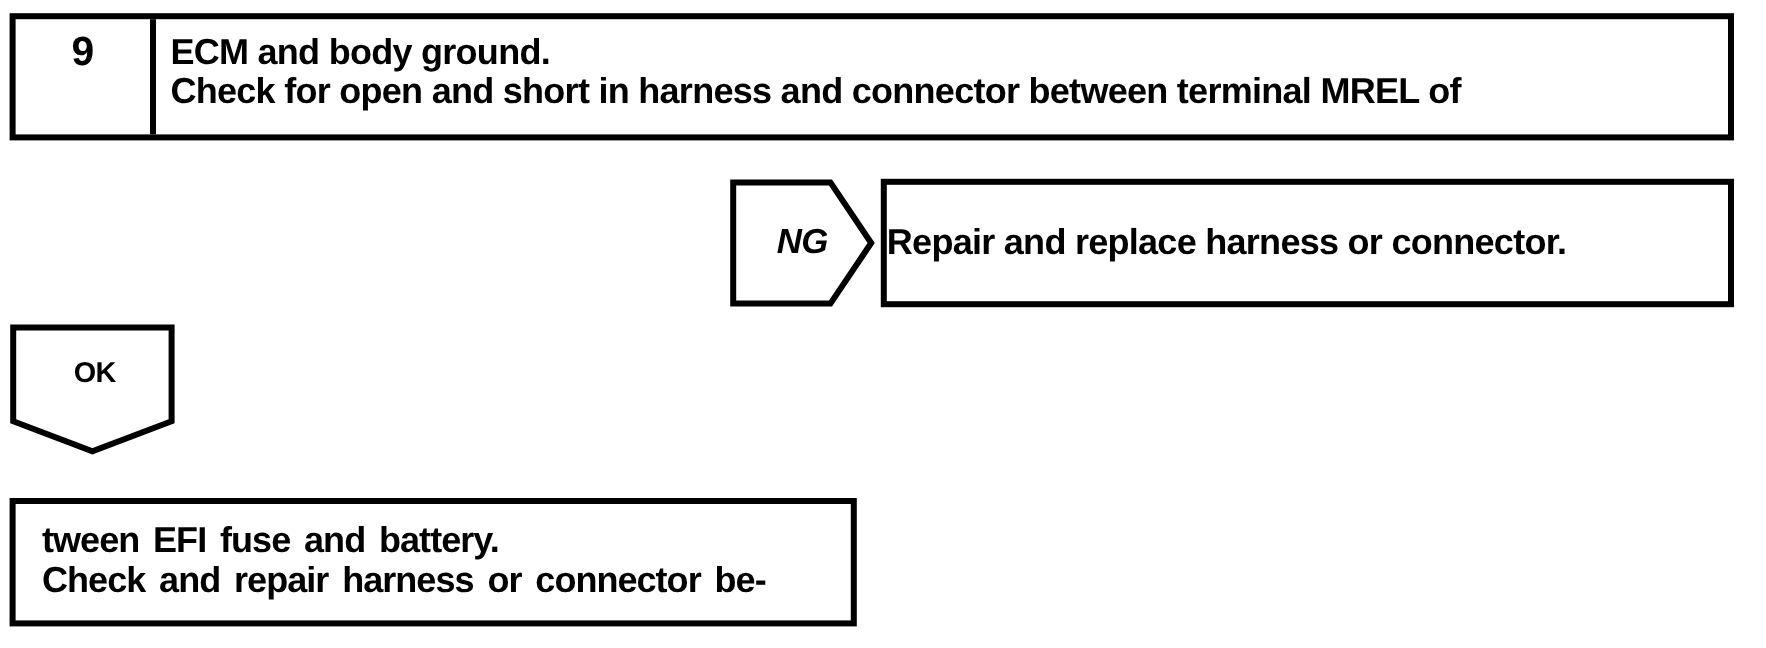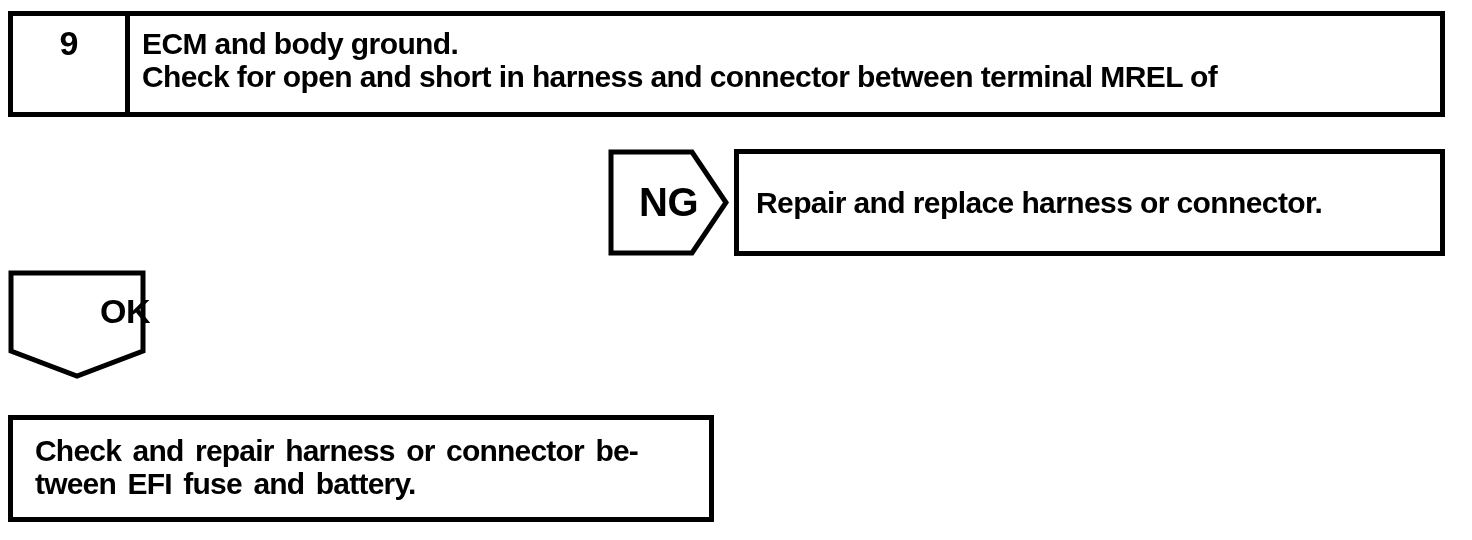--- a/index.html
+++ b/index.html
@@ -60,50 +60,49 @@
     width: 121px; height: 107px;
   }
   #ng-shape svg { display: block; }
   #ng-label {
     position: absolute;
     left: 0; top: 0;
     width: 121px; height: 107px;
     display: flex;
     align-items: center;
     justify-content: center;
-    font-size: 40px;
+    font-size: 29px;
     letter-spacing: -0.5px;
+    font-style: italic;
   }
 
   
   #ng-box {
     left: 734px; top: 149px;
     width: 711px; height: 107px;
     display: flex;
     align-items: center;
-    padding-left: 17px;
   }
 
   
   #ok-shape {
     position: absolute;
     left: 8px; top: 270px;
     width: 138px; height: 110px;
   }
   #ok-shape svg { display: block; }
   #ok-label {
     position: absolute;
     left: 0; top: 0;
     width: 142px; height: 82px;
     display: flex;
     align-items: center;
     justify-content: center;
-    font-size: 34px;
+    font-size: 24px;
     letter-spacing: -0.5px;
-    padding-left: 46px;
   }
 
   
   #result-box {
     left: 8px; top: 415px;
     width: 706px; height: 107px;
     padding: 14px 16px 0 22px;
     box-sizing: border-box;
   }
   #result-box .txt {
@@ -139,18 +138,18 @@
 
   <div id="ok-shape">
     <svg width="138" height="110" viewBox="0 0 138 110">
       <polygon points="3,3 135,3 135,81 69,106 3,81" fill="#ffffff" stroke="#000000" stroke-width="5" stroke-linejoin="miter"></polygon>
     </svg>
     <div id="ok-label">OK</div>
   </div>
 
   <div class="box" id="result-box">
     <div class="txt">
+      <div class="line">tween EFI fuse and battery.</div>
       <div class="line">Check and repair harness or connector be-</div>
-      <div class="line">tween EFI fuse and battery.</div>
     </div>
   </div>
 
 </div>
 
 </body></html>

